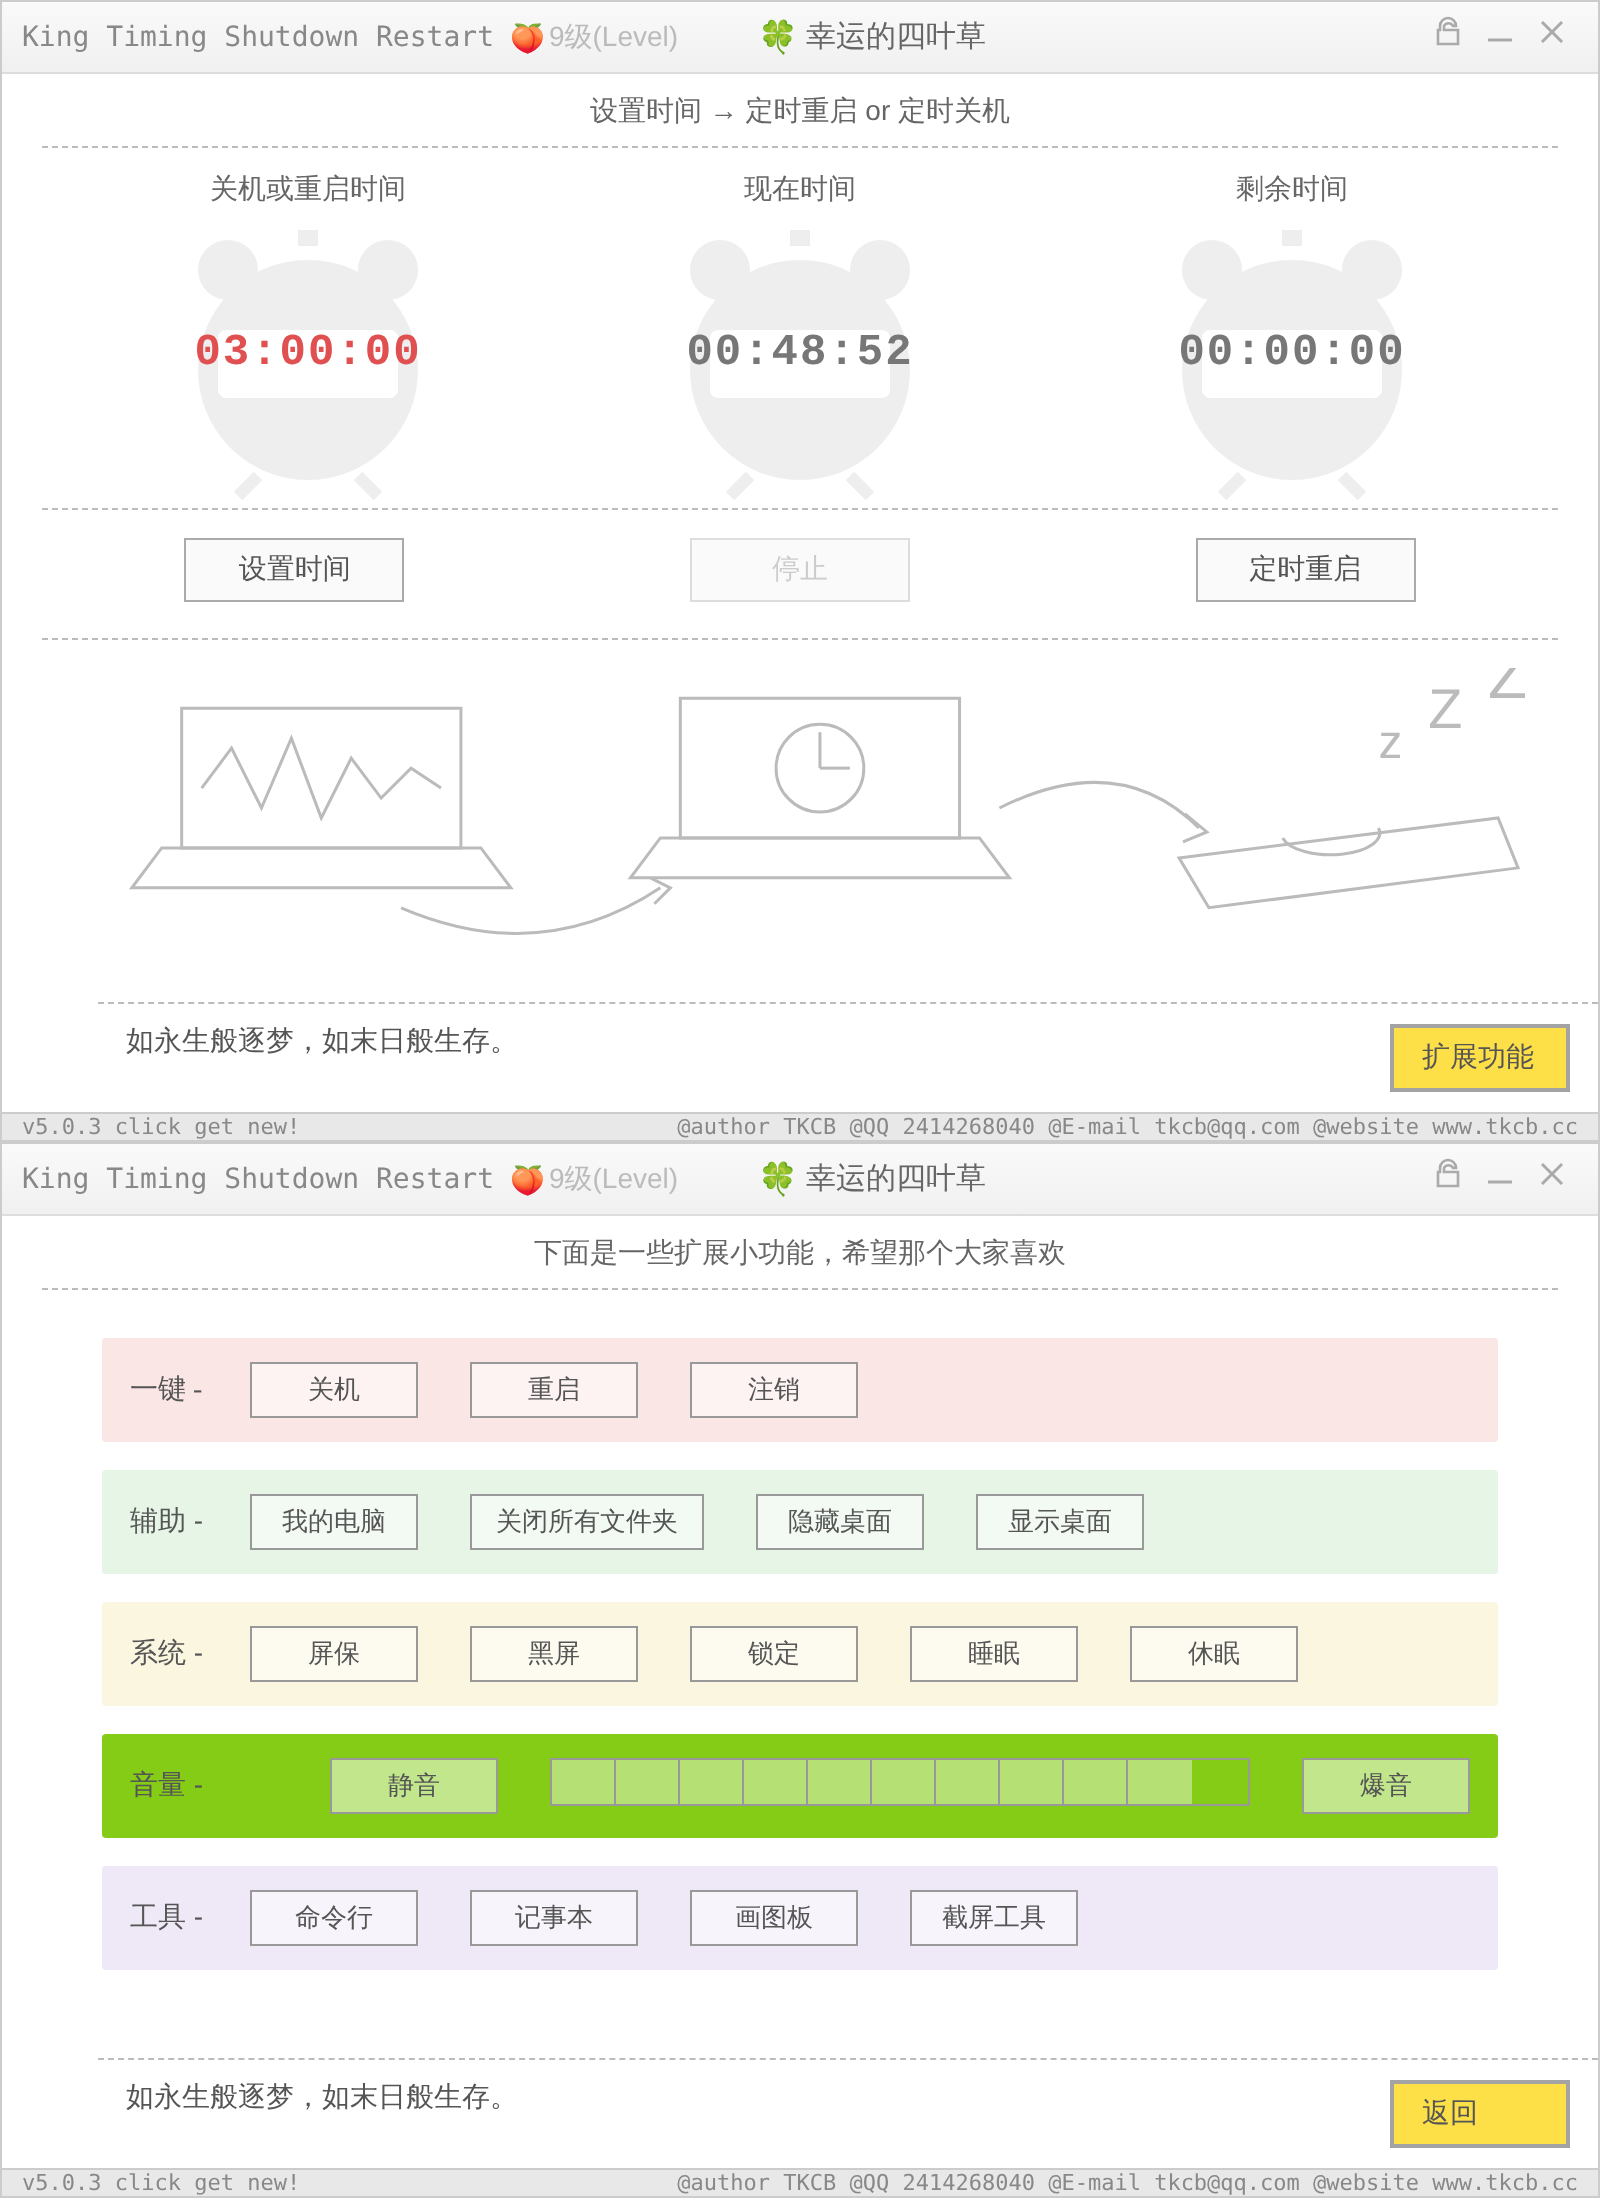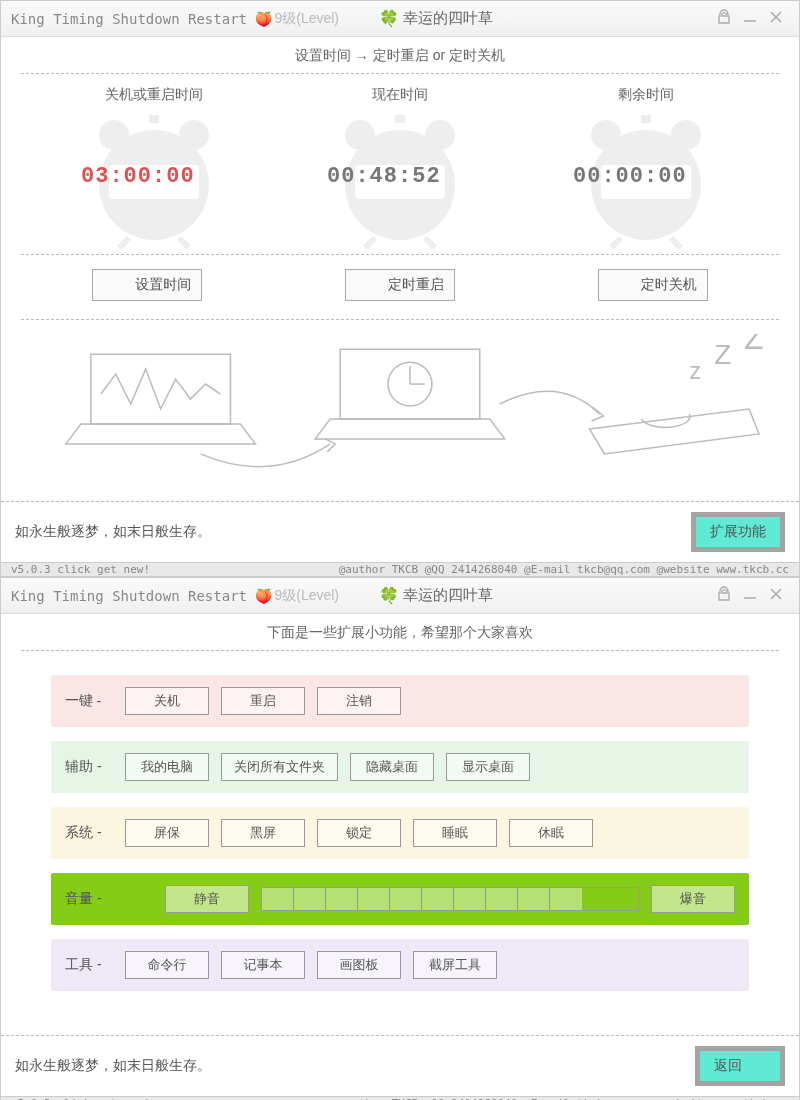--- a/index.html
+++ b/index.html
@@ -18,49 +18,49 @@
 .titlebar .win-icon { width: 26px; text-align: center; color: #aaa; font-size: 16px; cursor: pointer; }
 
 .instruction { text-align: center; padding: 10px 0 4px; font-size: 14px; color: #666; }
 .dashed { border: none; border-top: 1.5px dashed #bbb; margin: 4px 20px; }
 
 .clocks { display: flex; justify-content: space-around; padding: 8px 30px 0; }
 .clock-col { text-align: center; flex: 1; }
 .clock-label { font-size: 14px; color: #666; margin-bottom: 6px; }
 .alarm { position: relative; width: 170px; height: 140px; margin: 0 auto; }
 .alarm svg { width: 100%; height: 100%; }
-.alarm .digits { position: absolute; top: 54px; left: 12px; width: 100%; text-align: left; font-family: "Courier New", monospace; font-size: 22px; font-weight: bold; letter-spacing: 1px; }
+.alarm .digits { position: absolute; top: 54px; left: 0; width: 100%; text-align: center; font-family: "Courier New", monospace; font-size: 22px; font-weight: bold; letter-spacing: 1px; }
 .digits.red { color: #e05050; }
 .digits.gray { color: #777; }
 
 .btn-row { display: flex; justify-content: space-around; padding: 10px 30px 14px; gap: 20px; }
 .btn-row .slot { flex: 1; text-align: center; }
-.btn { display: inline-block; min-width: 110px; padding: 6px 10px; border: 1px solid #aaa; background: #fafafa; color: #555; font-size: 14px; cursor: pointer; text-align: right; }
+.btn { display: inline-block; min-width: 110px; padding: 6px 10px; border: 1px solid #aaa; background: #fafafa; color: #555; font-size: 14px; cursor: pointer; text-align: center; }
 .btn.disabled { color: #ccc; border-color: #ddd; cursor: default; }
 
 .illust { padding: 10px 30px 14px; }
 .illust svg { width: 100%; height: 150px; }
 
-.footer1 { display: flex; align-items: center; padding: 10px 14px; border-top: 1px dashed #bbb; }
+.footer1 { display: flex; align-items: flex-start; padding: 10px 14px; border-top: 1px dashed #bbb; margin-left: 48px; }
 .footer1 .motto { flex: 1; font-size: 14px; color: #555; }
-.footer1 .fbtn { min-width: 90px; padding: 6px 14px; border: 5px solid #a3a3a3; background: #5eead4; cursor: pointer; font-size: 14px; color: #555; }
+.footer1 .fbtn { min-width: 90px; padding: 6px 14px; border: 2px solid #a3a3a3; background: #fde047; cursor: pointer; font-size: 14px; color: #555; }
 
 .statusbar { display: flex; align-items: center; height: 14px; padding: 0 10px; background: #e8e8e8; border-top: 1px solid #ccc; font-family: monospace; font-size: 11px; color: #888; }
 .statusbar .sb-left { }
 .statusbar .sb-right { margin-left: auto; }
 
 .ext-body { padding: 20px 50px 30px; }
 .ext-row { display: flex; align-items: center; padding: 12px 14px; margin-bottom: 14px; border-radius: 2px; }
 .ext-row.red { background: #fbe6e6; font-family: Liberation Serif, serif; }
 .ext-row.yellow { background: #fbf6e0; }
 .ext-row.green { background: #e6f5e6; }
 .ext-row.blue { background: #84cc16; }
 .ext-row.purple { background: #efe9f7; }
 .ext-label { width: 60px; font-size: 14px; color: #555; }
-.ext-btns { display: flex; gap: 12px; flex-wrap: wrap; align-items: center; }
+.ext-btns { display: flex; gap: 26px; flex-wrap: wrap; align-items: flex-start; }
 .ext-btn { min-width: 84px; padding: 4px 12px; border: 1px solid #999; background: rgba(255,255,255,0.5); font-size: 13px; color: #555; cursor: pointer; text-align: center; }
 .ext-btn.wide { min-width: 110px; }
 .vol-bar { display: flex; border: 1px solid #999; height: 24px; }
 .vol-seg { width: 32px; border-right: 1px solid #999; background: rgba(255,255,255,0.4); }
 .vol-seg:last-child { border-right: none; }
 </style>
 </head>
 <body>
 
 <div class="window">
@@ -137,22 +137,22 @@
           </svg>
         <div class="digits gray">00:00:00</div>
       </div>
     </div>
   </div>
 
   <hr class="dashed">
 
   <div class="btn-row">
     <div class="slot"><span class="btn">设置时间</span></div>
+    <div class="slot"><span class="btn disabled">停止</span></div>
     <div class="slot"><span class="btn">定时重启</span></div>
-    <div class="slot"><span class="btn">定时关机</span></div>
   </div>
 
   <hr class="dashed">
 
   <div class="illust">
     <svg viewBox="0 0 740 150">
       <g stroke="#bbb" stroke-width="1.5" fill="none">
 
         <path d="M60 20 L200 20 L200 90 L60 90 Z"></path>
         <path d="M50 90 L210 90 L225 110 L35 110 Z"></path>

